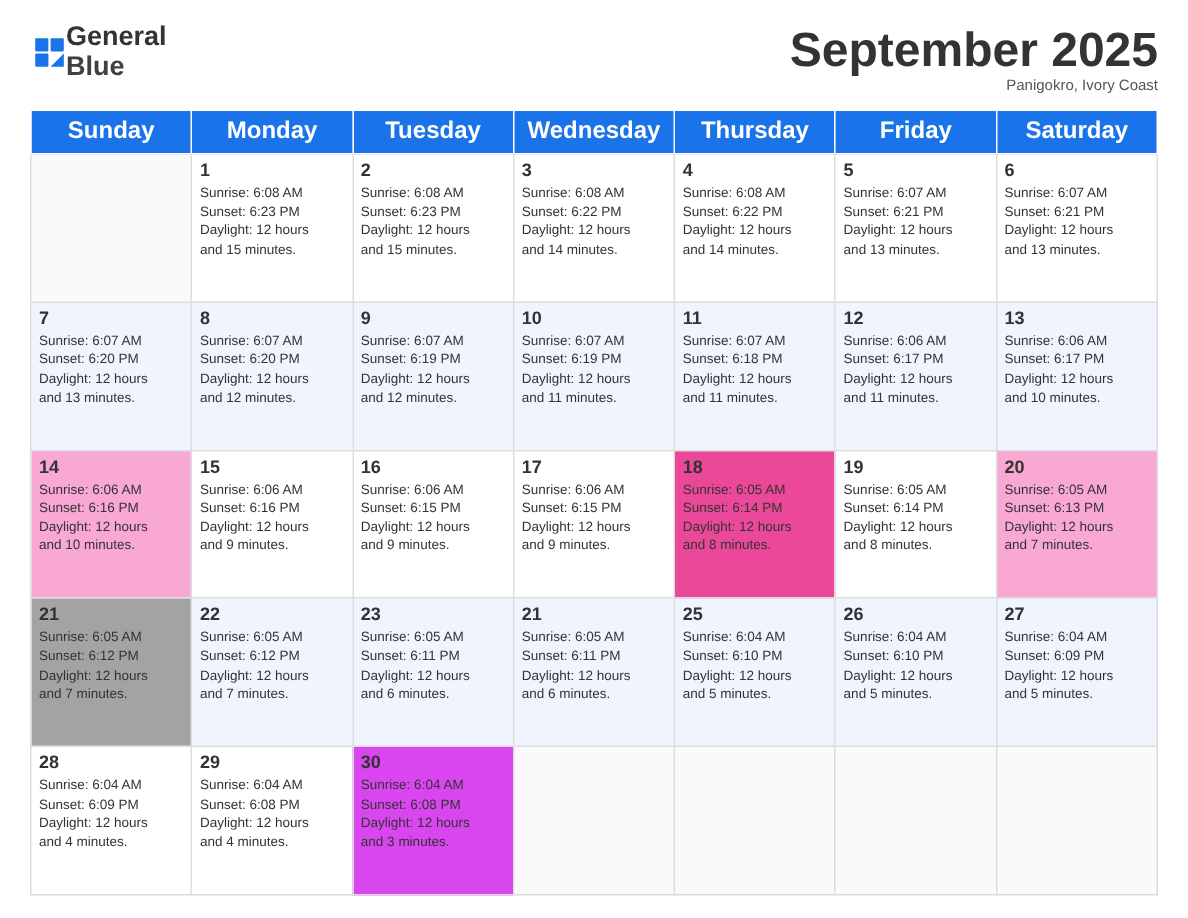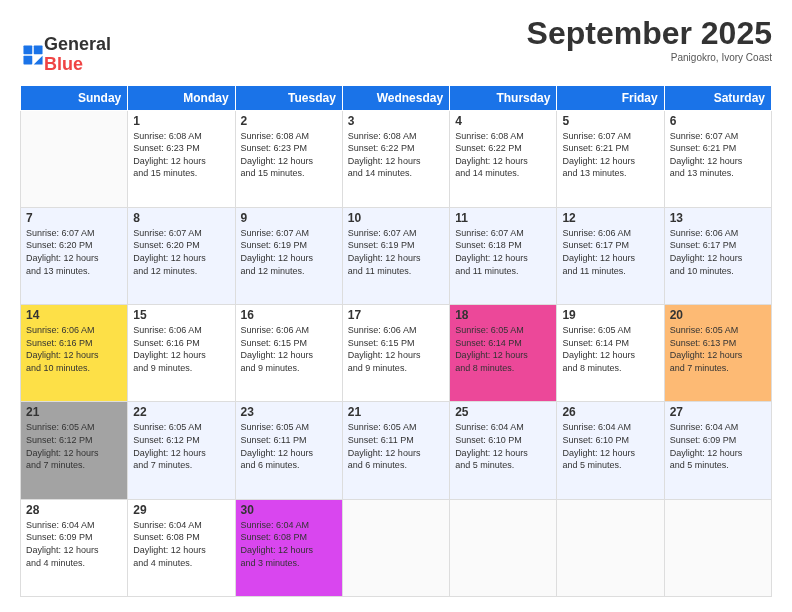--- a/index.html
+++ b/index.html
@@ -19,29 +19,28 @@
     }
     .header {
       display: flex;
       justify-content: space-between;
       align-items: flex-start;
       margin-bottom: 10px;
     }
     .logo {
       display: flex;
       align-items: center;
-      margin-top: 20px;
     }
     .logo-text {
       font-size: 18px;
       font-weight: bold;
       line-height: 1.1;
     }
     .logo-general { color: #333; }
-    .logo-blue { color: #ef4444; }
+    .logo-blue { color: #404040; }
     .logo-icon {
       width: 22px;
       height: 22px;
       margin-left: 2px;
     }
     .title-block {
       text-align: right;
     }
     .month-title {
       font-size: 32px;
@@ -53,24 +52,24 @@
       color: #555;
     }
     .calendar {
       width: 100%;
       border-collapse: collapse;
       flex: 1;
     }
     .calendar th {
       background: #1a73e8;
       color: white;
-      font-size: 12px;
+      font-size: 16px;
       font-weight: bold;
       padding: 5px 6px;
-      text-align: right;
+      text-align: center;
       border: 1px solid #fff;
     }
     .calendar td {
       border: 1px solid #ddd;
       vertical-align: top;
       padding: 3px 5px;
       width: calc(100% / 7);
       font-size: 9.5px;
       color: #333;
       background: #fff;
@@ -220,21 +219,21 @@
           </td>
           <td style="background: rgb(240, 244, 255);">
             <span class="day-number">13</span>
             <div class="day-info" style="white-space: pre-line;">Sunrise: 6:06 AM
 Sunset: 6:17 PM
 Daylight: 12 hours
 and 10 minutes.</div>
           </td>
         </tr>
         <tr>
-          <td style="background: #fde047;">
+          <td style="background: #f9a8d4;">
             <span class="day-number">14</span>
             <div class="day-info" style="white-space: pre-line;">Sunrise: 6:06 AM
 Sunset: 6:16 PM
 Daylight: 12 hours
 and 10 minutes.</div>
           </td>
           <td style="background: rgb(255, 255, 255);">
             <span class="day-number">15</span>
             <div class="day-info" style="white-space: pre-line;">Sunrise: 6:06 AM
 Sunset: 6:16 PM
@@ -262,21 +261,21 @@
 Daylight: 12 hours
 and 8 minutes.</div>
           </td>
           <td style="background: rgb(255, 255, 255);">
             <span class="day-number">19</span>
             <div class="day-info" style="white-space: pre-line;">Sunrise: 6:05 AM
 Sunset: 6:14 PM
 Daylight: 12 hours
 and 8 minutes.</div>
           </td>
-          <td style="background: #fdba74;">
+          <td style="background: #f9a8d4;">
             <span class="day-number">20</span>
             <div class="day-info" style="white-space: pre-line;">Sunrise: 6:05 AM
 Sunset: 6:13 PM
 Daylight: 12 hours
 and 7 minutes.</div>
           </td>
         </tr>
         <tr>
           <td style="background: #a3a3a3;">
             <span class="day-number">21</span>

